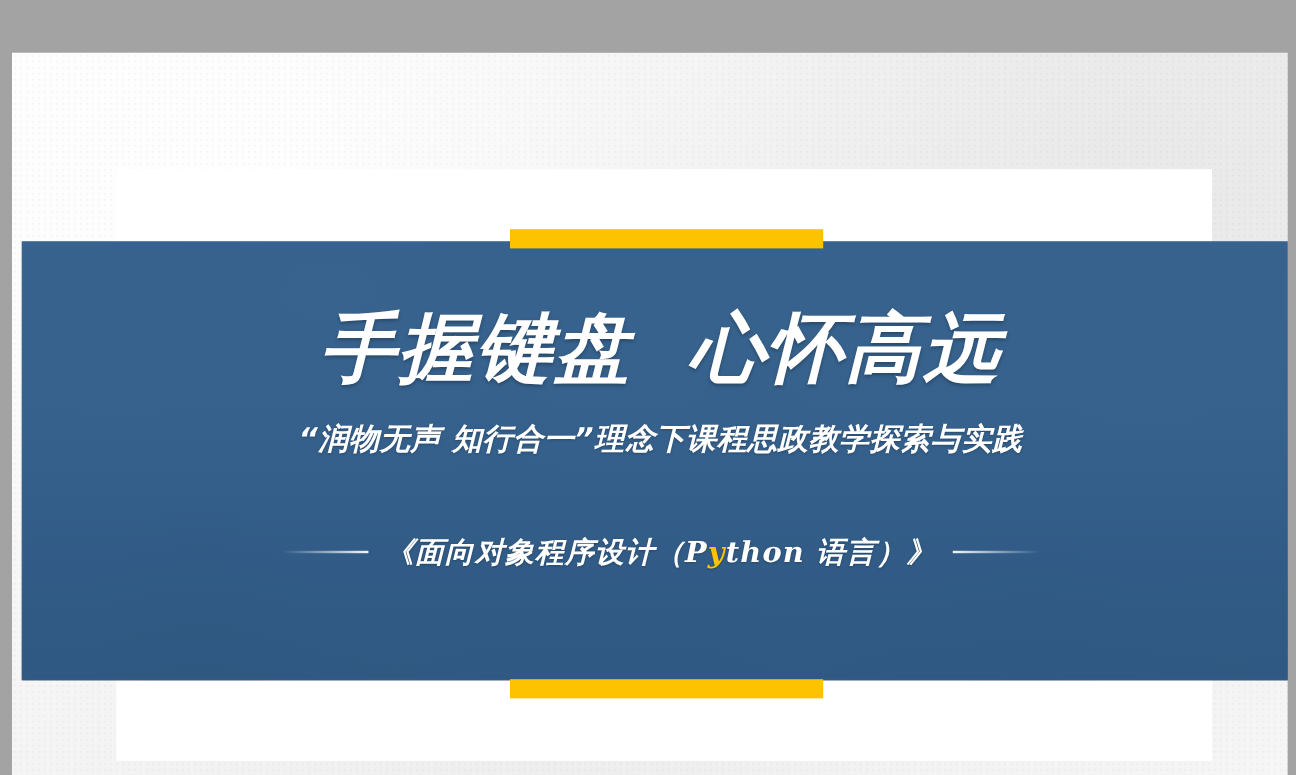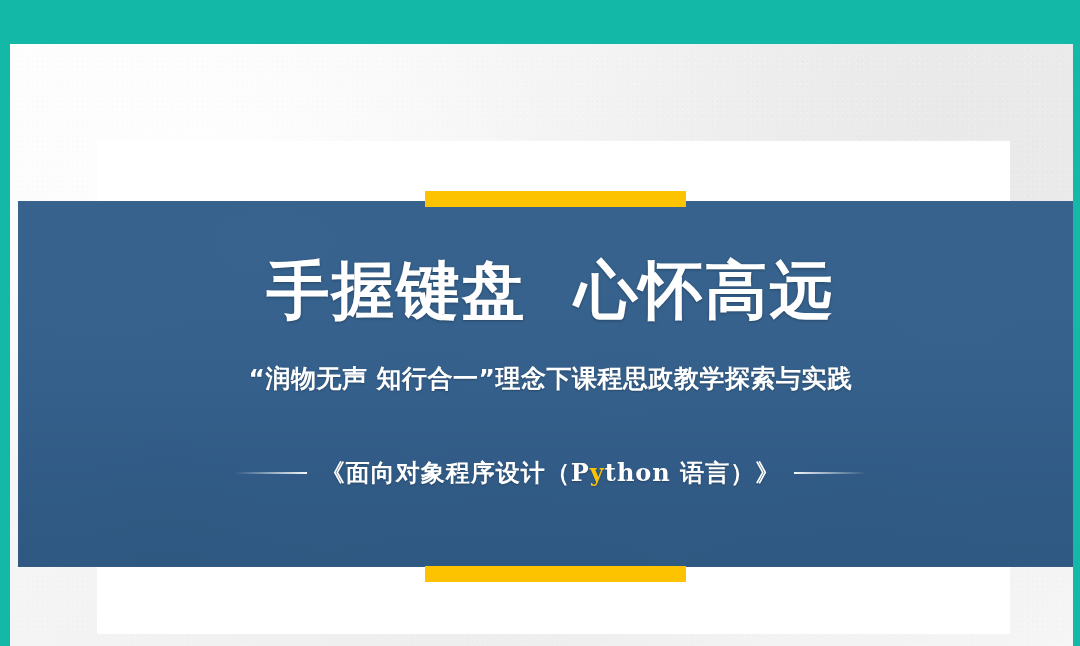--- a/index.html
+++ b/index.html
@@ -12,21 +12,22 @@
     height: 646px;
     overflow: hidden;
     font-family: "DejaVu Sans", "Liberation Sans", sans-serif;
   }
 
   
   #screen {
     position: relative;
     width: 1080px;
     height: 646px;
-    background: #14b8a6;
+    background: #a3a3a3;
+    font-style: italic;
   }
 
   
   #slide {
     position: absolute;
     left: 10px;
     top: 44px;
     width: 1063px;
     height: 602px;
     background:
@@ -137,21 +138,21 @@
     font-family: "DejaVu Serif", "Liberation Serif", serif;
     font-weight: 700;
     font-size: 63px;
     letter-spacing: 2px;
     line-height: 1.05;
     white-space: pre;
     text-shadow: 0 1px 3px rgba(0,0,0,0.28);
   }
 
   #subtitle {
-    margin-top: 39px;
+    margin-top: 26px;
     font-family: "DejaVu Sans", "Liberation Sans", sans-serif;
     font-weight: 700;
     font-size: 25px;
     letter-spacing: 0.5px;
     text-shadow: 0 1px 2px rgba(0,0,0,0.25);
   }
 
   #course-row {
     margin-top: 62px;
     display: flex;

